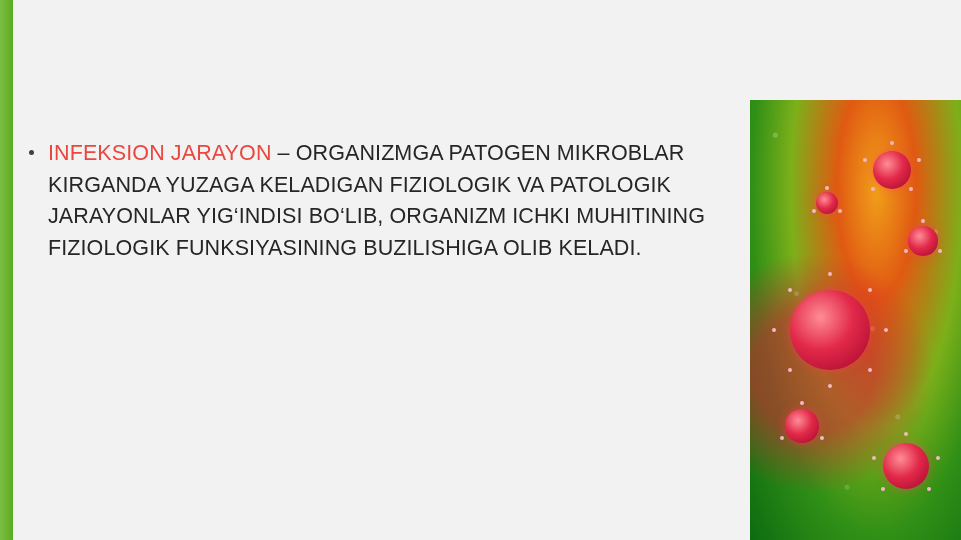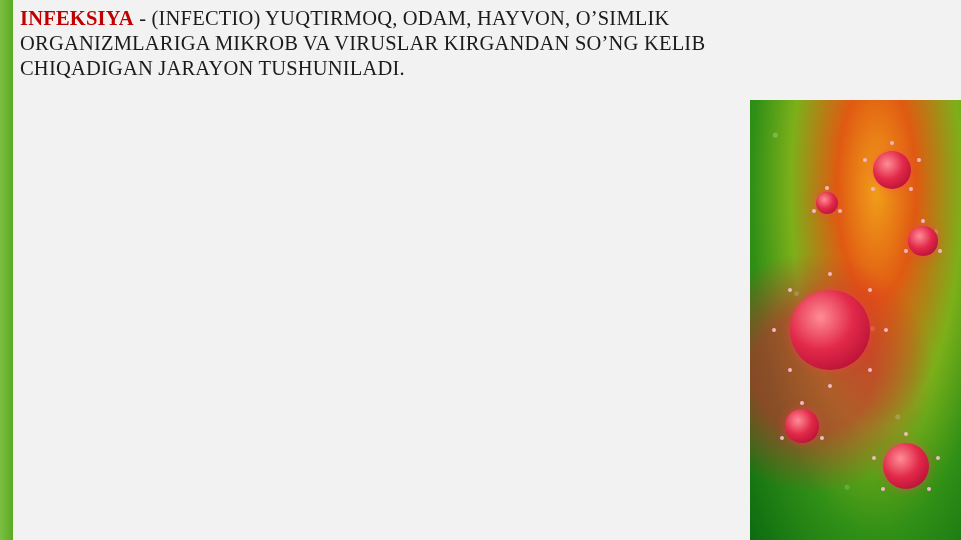--- a/index.html
+++ b/index.html
@@ -149,26 +149,27 @@
 </style>
 </head>
 <body>
 
 <div class="slide">
 
   <div class="left-bar">
     <div class="left-bar-inner"></div>
   </div>
 
-  <div class="heading">
-    <span class="kw">INFEKSIYA</span><span class="rest"> -  (INFECTIO) YUQTIRMOQ, ODAM, HAYVON, O’SIMLIK ORGANIZMLARIGA MIKROB VA VIRUSLAR KIRGANDAN SO’NG KELIB CHIQADIGAN JARAYON TUSHUNILADI.</span>
-  </div>
 
   <div class="bullets">
 
+    <div class="bullet">
+      <span class="dot"></span>
+      <span class="term">INFEKSION JARAYON</span><span class="body"> – ORGANIZMGA PATOGEN MIKROBLAR KIRGANDA YUZAGA KELADIGAN FIZIOLOGIK VA PATOLOGIK JARAYONLAR YIG‘INDISI BO‘LIB, ORGANIZM ICHKI MUHITINING FIZIOLOGIK FUNKSIYASINING BUZILISHIGA OLIB KELADI.</span>
+    </div>
 
 
   </div>
 
   <div class="image-panel">
     <div class="img-bg"></div>
     <div class="img-noise"></div>
 
     <div class="virus v1">
       <div class="core"></div>

